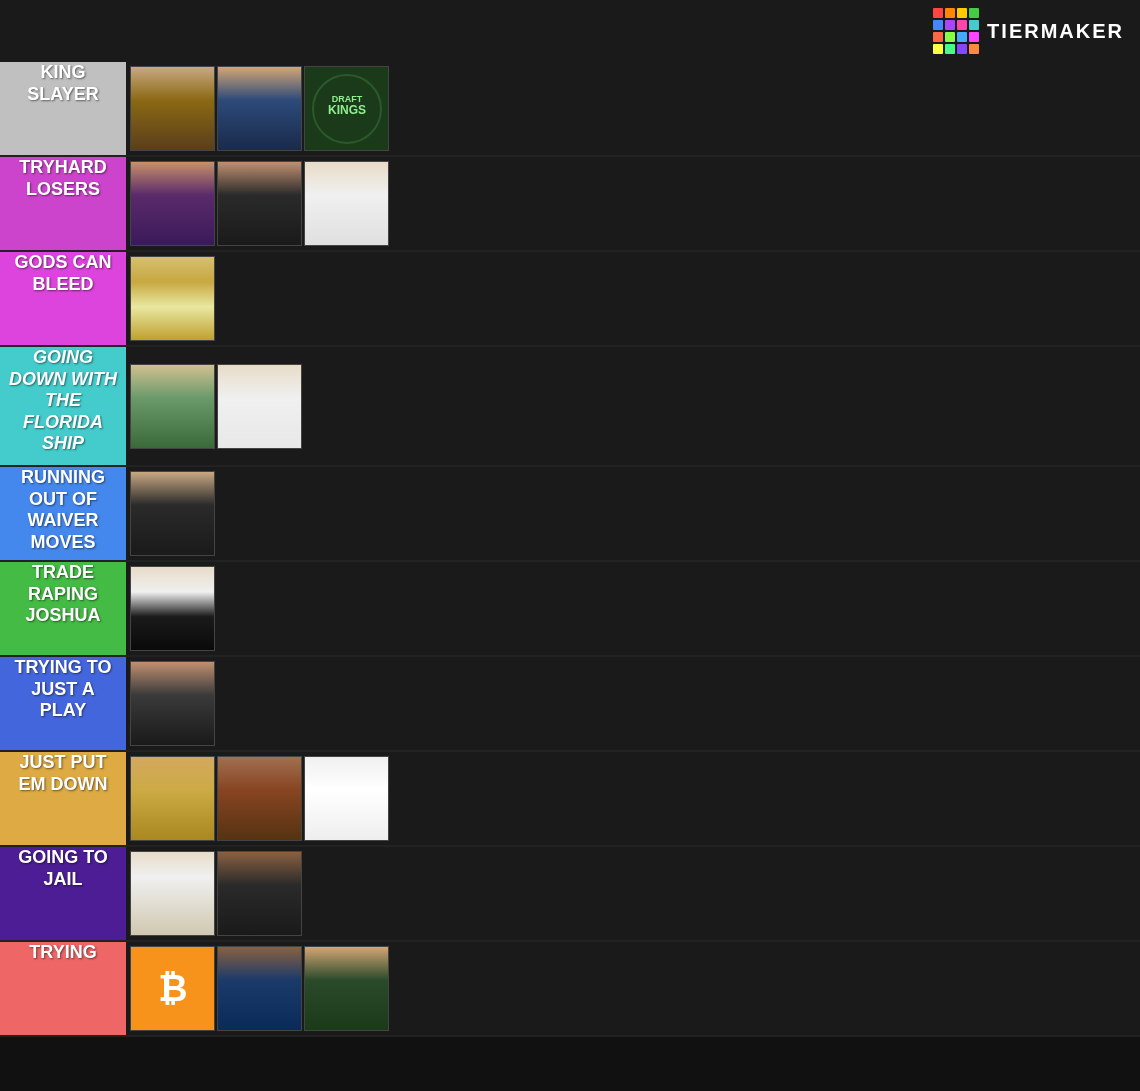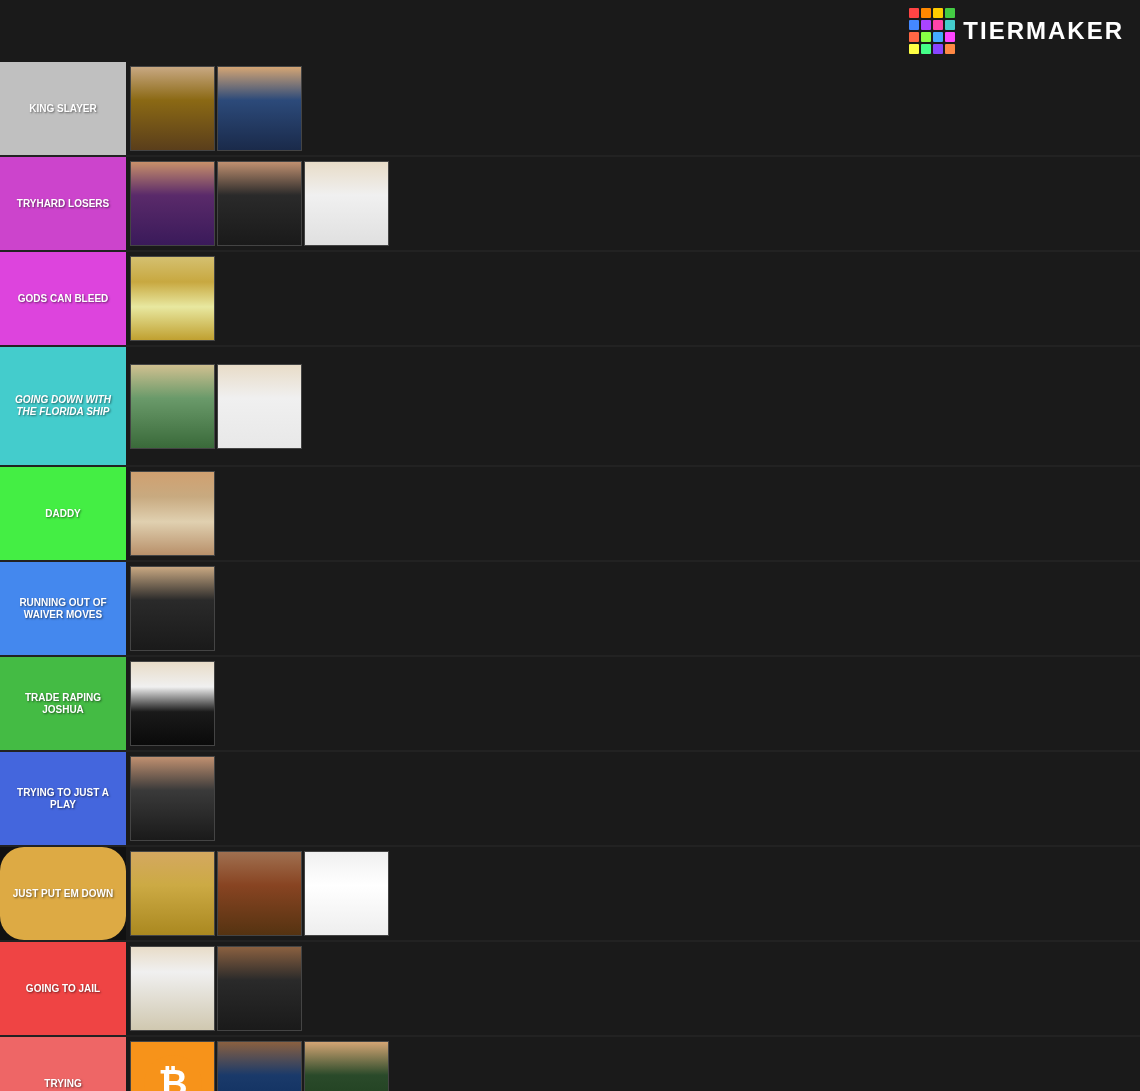--- a/index.html
+++ b/index.html
@@ -30,41 +30,41 @@
       grid-template-columns: repeat(4, 10px);
       grid-template-rows: repeat(4, 10px);
       gap: 2px;
     }
     .logo-cell {
       width: 10px;
       height: 10px;
       border-radius: 1px;
     }
     .logo-text {
-      font-size: 24px;
+      font-size: 20px;
       font-weight: bold;
       color: white;
       letter-spacing: 2px;
       text-transform: uppercase;
     }
     .tier-row {
       display: flex;
       border-bottom: 2px solid #222;
       min-height: 90px;
     }
     .tier-label {
       width: 126px;
       min-width: 126px;
       display: flex;
-      align-items: center;
+      align-items: flex-start;
       justify-content: center;
       text-align: center;
       font-weight: bold;
-      font-size: 10px;
-      padding: 8px 6px;
+      font-size: 18px;
+      padding: 0 6px;
       line-height: 1.2;
       color: white;
       text-shadow: 1px 1px 2px rgba(0,0,0,0.5);
     }
     .tier-content {
       flex: 1;
       background: #1a1a1a;
       display: flex;
       align-items: center;
       padding: 4px;
@@ -139,20 +139,27 @@
 
 <div class="tier-list">
 
   <div class="tier-row">
     <div class="tier-label" style="background:#c0c0c0;">
       <span>KING SLAYER</span>
     </div>
     <div class="tier-content">
       <div class="thumb p1"></div>
       <div class="thumb p2"></div>
+      <div class="thumb draftkings-thumb">
+        <svg width="70" height="70" viewBox="0 0 70 70">
+          <circle cx="35" cy="35" r="34" fill="#1a3a1a" stroke="#2a5a2a" stroke-width="2"></circle>
+          <text x="35" y="28" text-anchor="middle" fill="#90ee90" font-size="9" font-weight="bold">DRAFT</text>
+          <text x="35" y="40" text-anchor="middle" fill="#90ee90" font-size="12" font-weight="bold">KINGS</text>
+        </svg>
+      </div>
     </div>
   </div>
 
   <div class="tier-row">
     <div class="tier-label" style="background:#cc44cc;">
       <span>TRYHARD LOSERS</span>
     </div>
     <div class="tier-content">
       <div class="thumb" style="background: linear-gradient(180deg, #c8906a 0%, #5a2a6a 40%, #3a1a5a 100%);"></div>
       <div class="thumb" style="background: linear-gradient(180deg, #c09070 0%, #2a2a2a 40%, #1a1a1a 100%);"></div>
@@ -172,28 +179,20 @@
   <div class="tier-row" style="min-height: 120px;">
     <div class="tier-label" style="background:#44cccc;font-style:italic;">
       <span>GOING DOWN WITH THE FLORIDA SHIP</span>
     </div>
     <div class="tier-content">
       <div class="thumb" style="background: linear-gradient(180deg, #d0c090 0%, #6a9a6a 40%, #3a6a3a 100%);"></div>
       <div class="thumb" style="background: linear-gradient(180deg, #e8dcc8 0%, #f0f0f0 40%, #e8e8e8 100%);"></div>
     </div>
   </div>
 
-  <div class="tier-row">
-    <div class="tier-label" style="background:#44ee44;">
-      <span>DADDY</span>
-    </div>
-    <div class="tier-content">
-      <div class="thumb" style="background: linear-gradient(180deg, #d0a070 0%, #c8aa80 30%, #e0d0b0 60%, #b8906a 100%);"></div>
-    </div>
-  </div>
 
   <div class="tier-row">
     <div class="tier-label" style="background:#4488ee;">
       <span>RUNNING OUT OF WAIVER MOVES</span>
     </div>
     <div class="tier-content">
       <div class="thumb" style="background: linear-gradient(180deg, #c8a882 0%, #2a2a2a 40%, #1a1a1a 100%);"></div>
     </div>
   </div>
 
@@ -209,32 +208,32 @@
   <div class="tier-row">
     <div class="tier-label" style="background:#4466dd;">
       <span>TRYING TO JUST A PLAY</span>
     </div>
     <div class="tier-content">
       <div class="thumb" style="background: linear-gradient(180deg, #c09070 0%, #3a3a3a 40%, #1a1a1a 100%);"></div>
     </div>
   </div>
 
   <div class="tier-row">
-    <div class="tier-label" style="background:#ddaa44;border-radius:24px;">
+    <div class="tier-label" style="background:#ddaa44;">
       <span>JUST PUT EM DOWN</span>
     </div>
     <div class="tier-content">
       <div class="thumb" style="background: linear-gradient(180deg, #d4a860 0%, #ccaa44 40%, #aa8820 100%);"></div>
       <div class="thumb" style="background: linear-gradient(180deg, #a07050 0%, #884422 40%, #553311 100%);"></div>
       <div class="thumb" style="background: linear-gradient(180deg, #f0f0f0 0%, #ffffff 40%, #eeeeee 100%);"></div>
     </div>
   </div>
 
   <div class="tier-row">
-    <div class="tier-label" style="background:#ef4444;">
+    <div class="tier-label" style="background:#4c1d95;">
       <span>GOING TO JAIL</span>
     </div>
     <div class="tier-content">
       <div class="thumb" style="background: linear-gradient(180deg, #e8dcc8 0%, #f0f0f0 30%, #d0c8b0 100%);"></div>
       <div class="thumb" style="background: linear-gradient(180deg, #8a6040 0%, #2a2a2a 40%, #1a1a1a 100%);"></div>
     </div>
   </div>
 
   <div class="tier-row">
     <div class="tier-label" style="background:#ee6666;">

